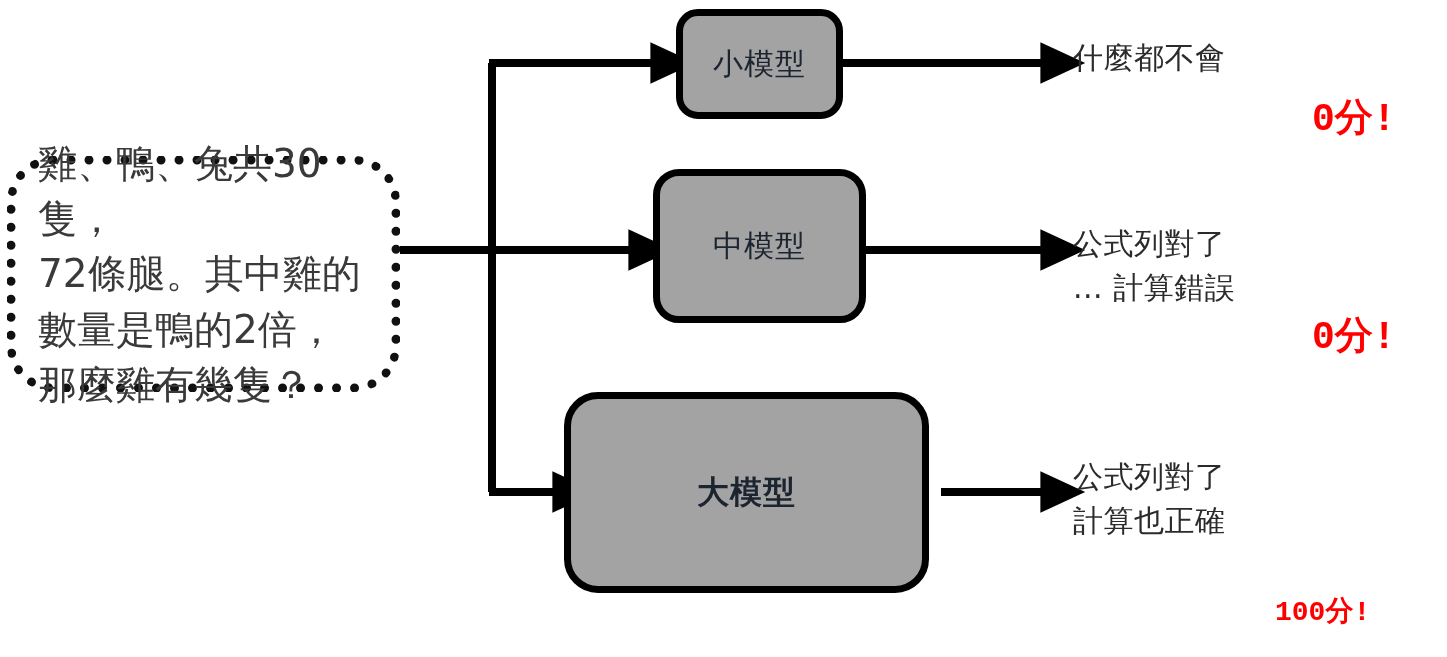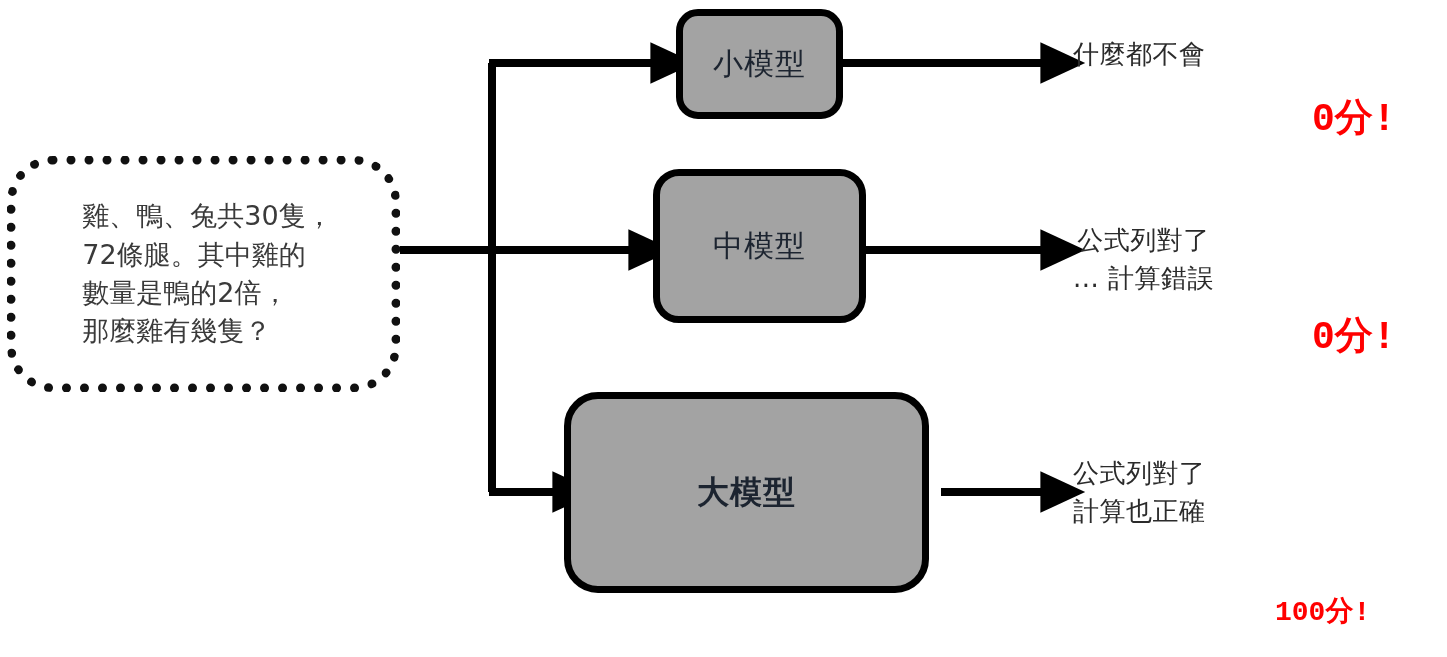--- a/index.html
+++ b/index.html
@@ -26,21 +26,21 @@
     height: 236px;
     box-sizing: border-box;
     border: 9px dotted #111111;
     border-radius: 46px;
     background: #ffffff;
     display: flex;
     align-items: center;
     justify-content: center;
   }
   .prompt-text {
-    font-size: 27px;
+    font-size: 39px;
     line-height: 1.42;
     color: #3a3a3a;
     text-align: left;
     white-space: pre-line;
     padding: 0 14px 0 22px;
     letter-spacing: 0px;
   }
   
   .model-box {
     position: absolute;
@@ -76,25 +76,25 @@
   
   #wires {
     position: absolute;
     left: 0; top: 0;
     width: 1447px; height: 657px;
     pointer-events: none;
   }
   
   .out-text {
     position: absolute;
-    font-size: 26px;
+    font-size: 30px;
     color: #2b2b2b;
     line-height: 1.45;
     white-space: pre-line;
-    text-align: center;
+    text-align: left;
     letter-spacing: 0.5px;
   }
   #out-small  { left: 1073px; top: 36px; }
   #out-medium { left: 1073px; top: 222px; }
   #out-large  { left: 1073px; top: 455px; }
 
   .score {
     position: absolute;
     font-weight: bold;
     color: #ff0000;

